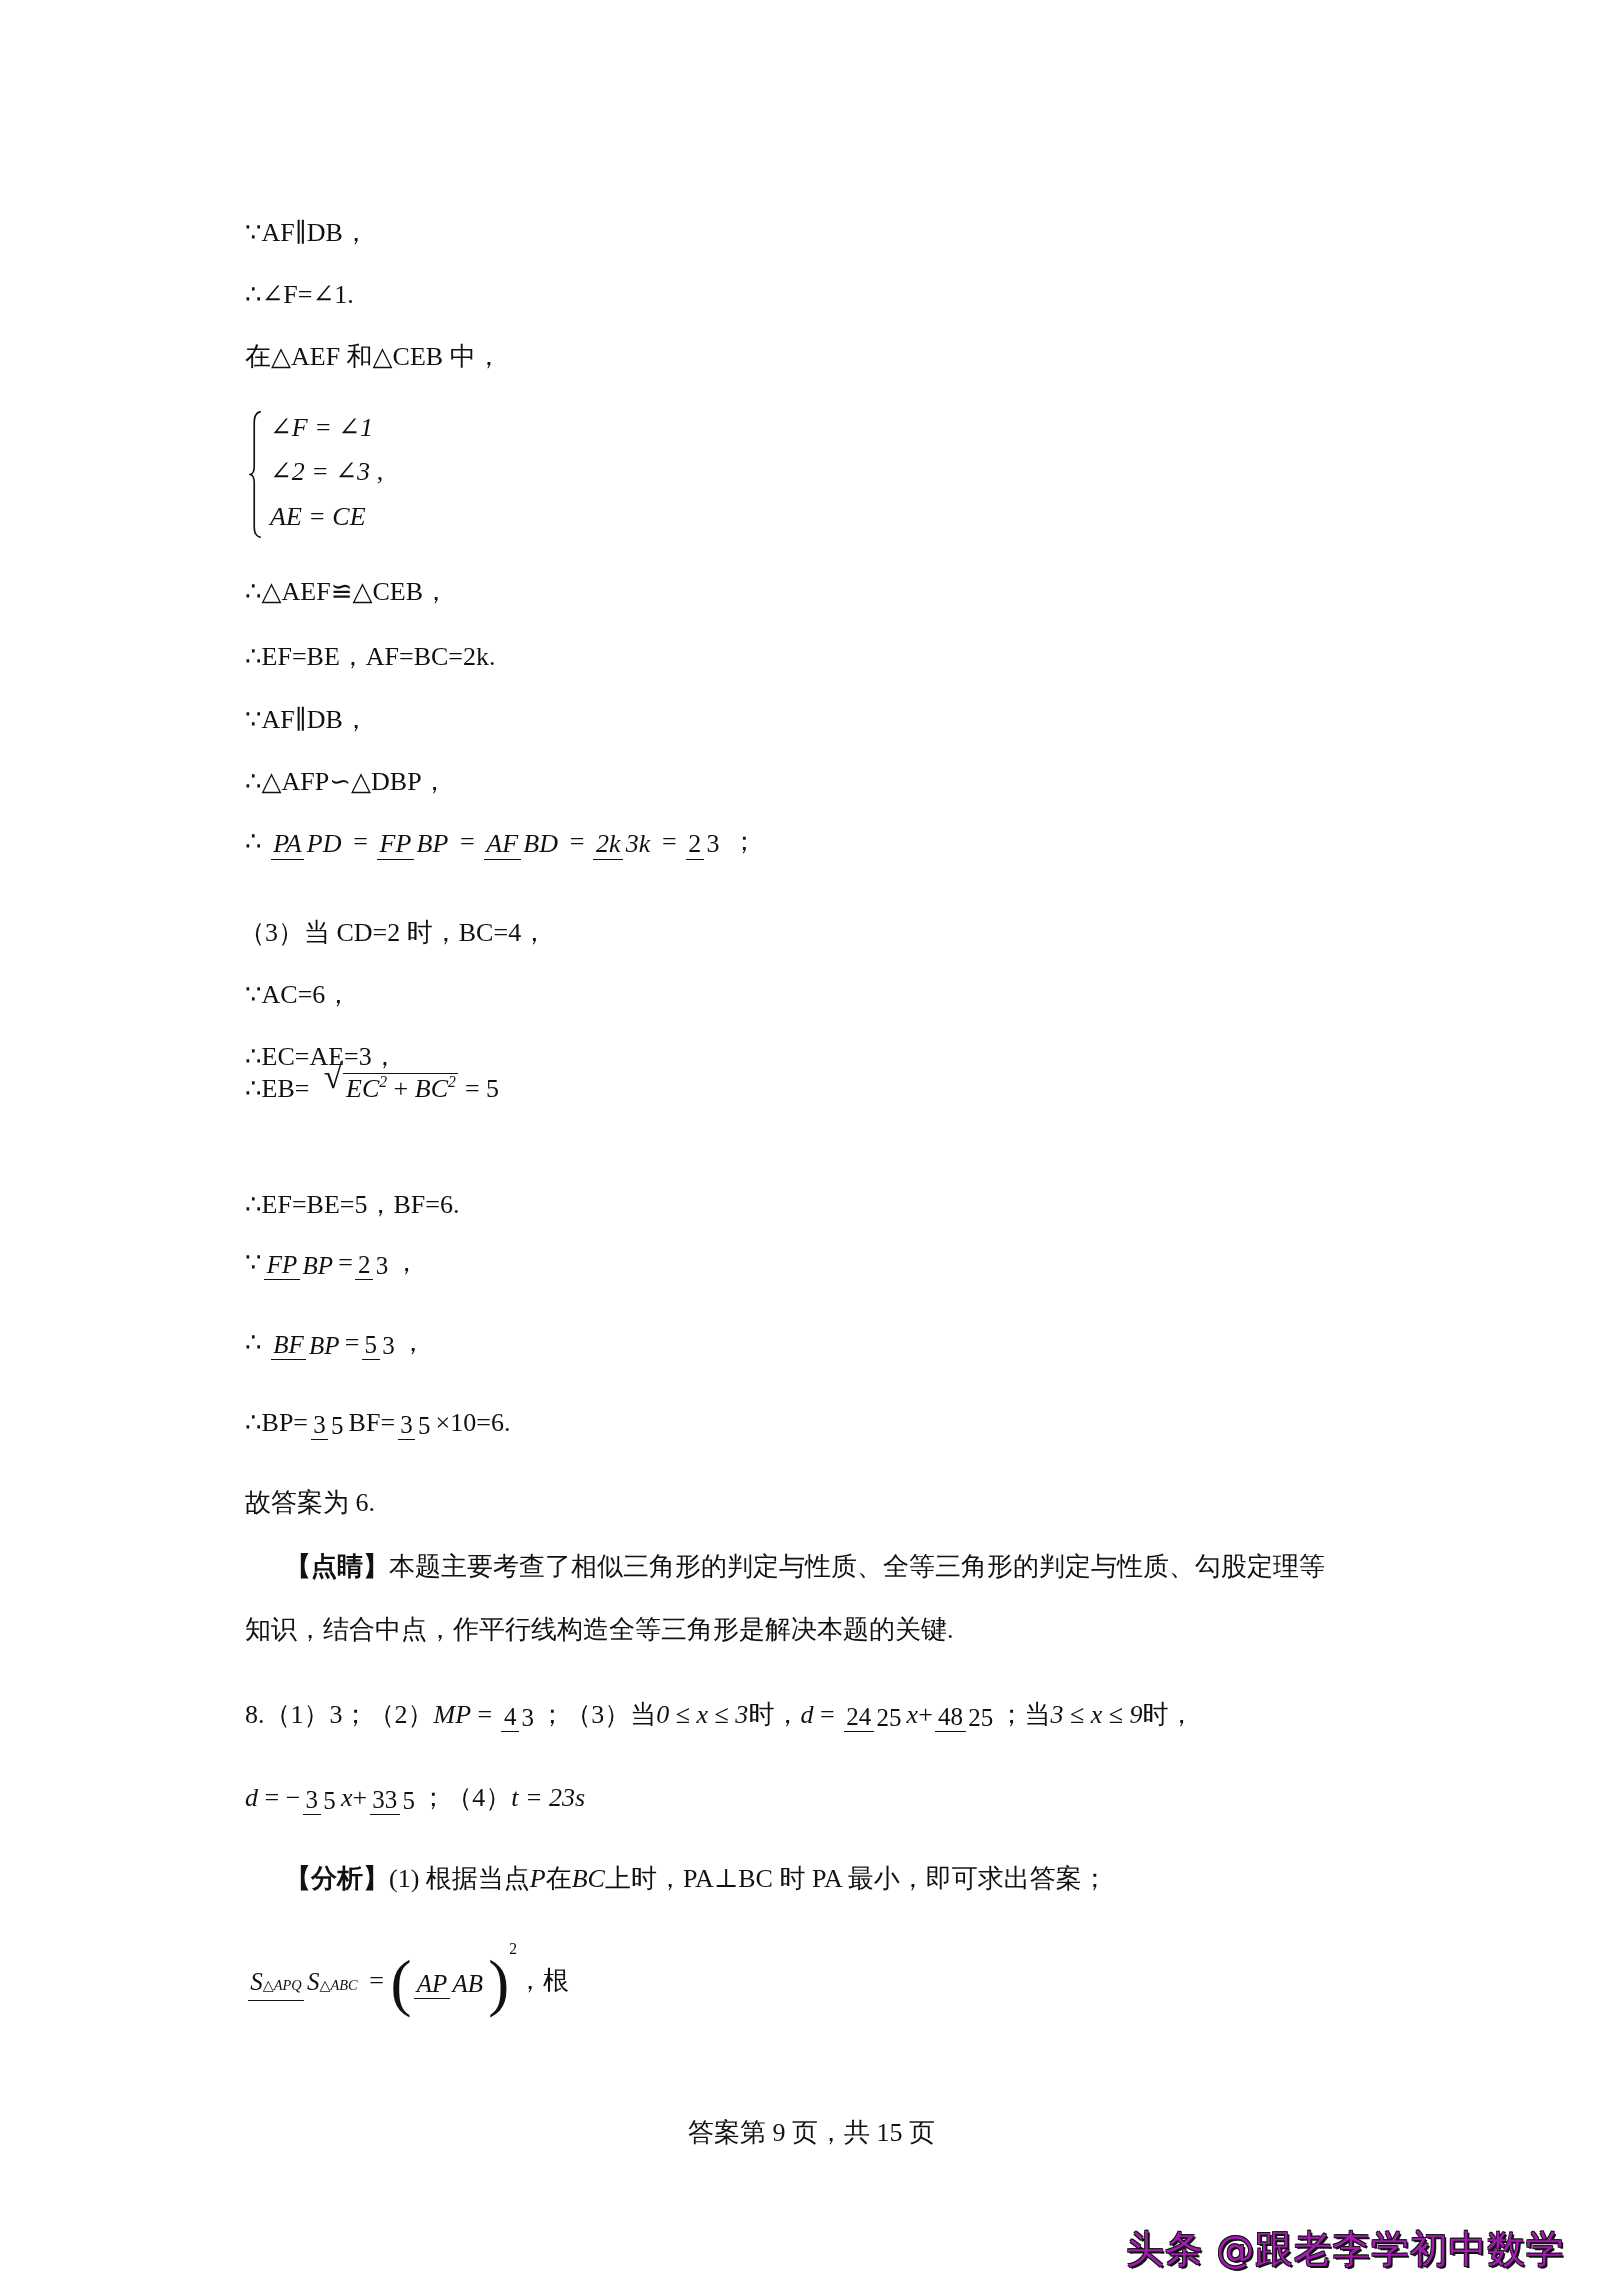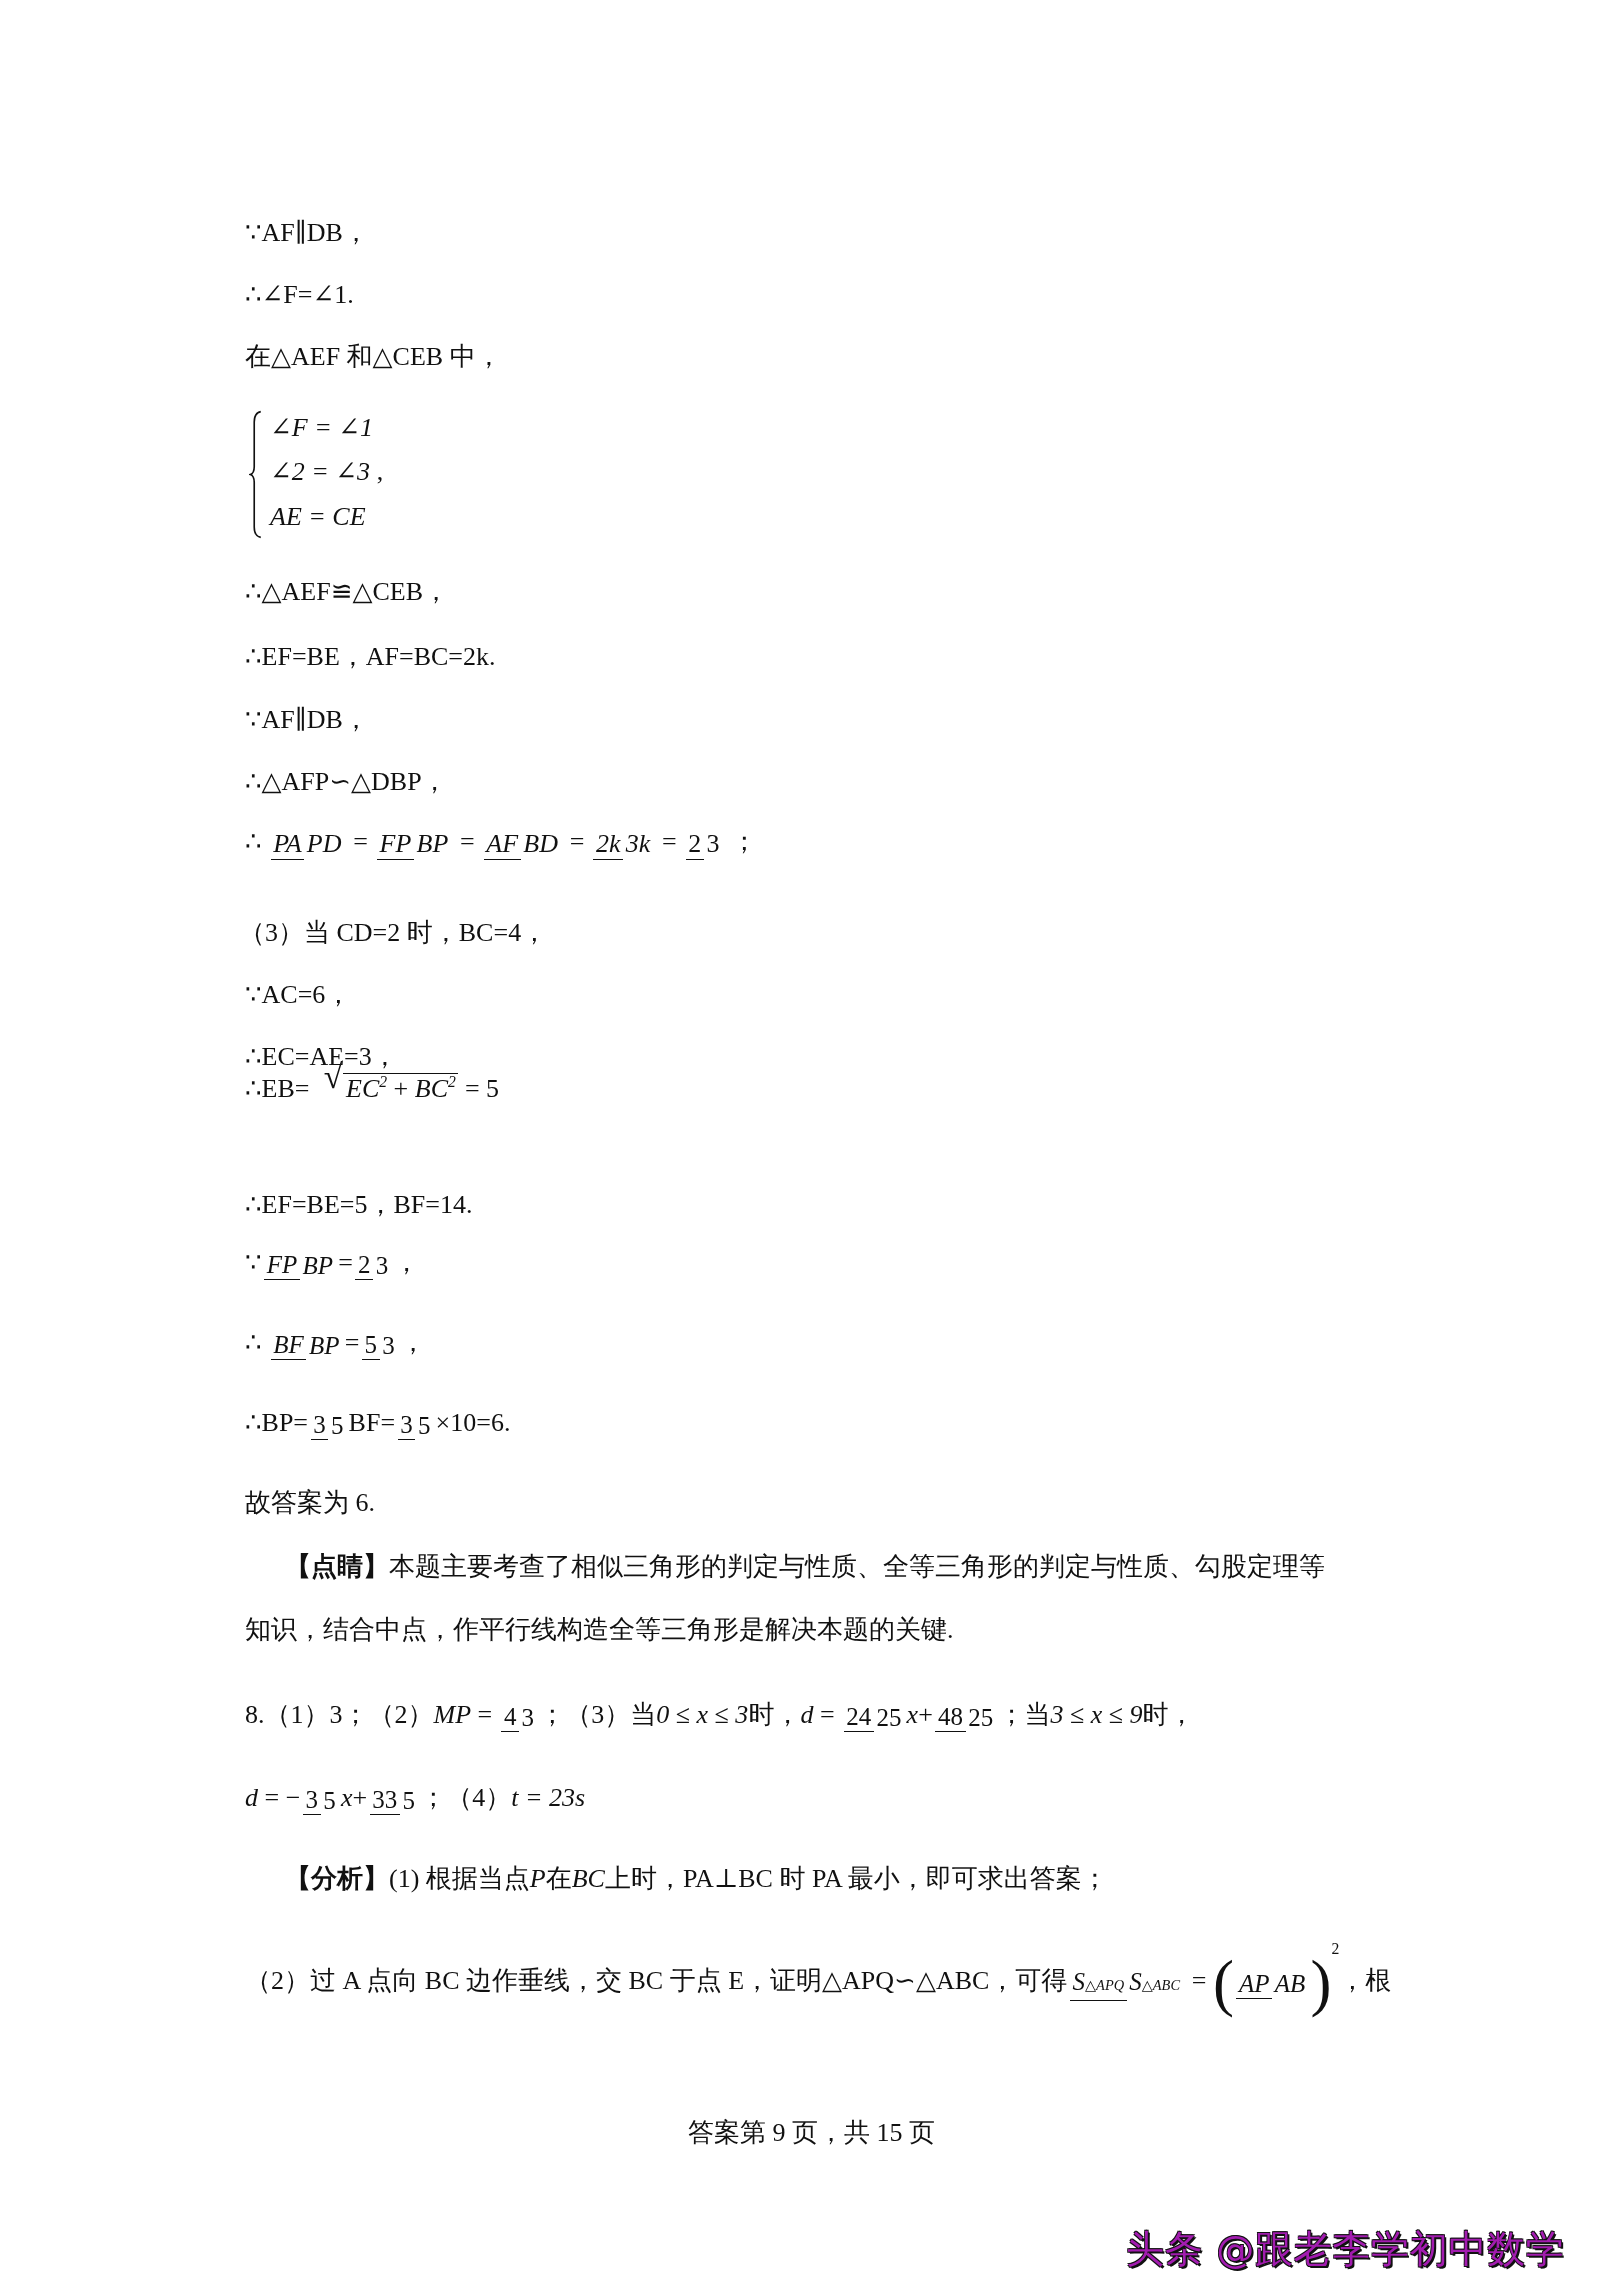--- a/index.html
+++ b/index.html
@@ -81,21 +81,21 @@
 
 <div class="line" style="top:1066px">
   <span>∴EB=</span>
   <span class="sqrt">
     <span class="rad">√</span>
     <span class="body"><span>EC</span><sup>2</sup><span style="font-style:normal"> + </span><span>BC</span><sup>2</sup></span>
   </span>
   <span> = 5</span>
 </div>
 
-<div class="line" style="top:1189px">∴EF=BE=5，BF=14.</div>
+<div class="line" style="top:1189px">∴EF=BE=5，BF=6.</div>
 
 <div class="line" style="top:1247px">
   <span>∵</span><span class="frac it small">
       <span class="num">FP</span>
       <span class="den">BP</span>
     </span><span>=</span><span class="frac small">
       <span class="num">2</span>
       <span class="den">3</span>
     </span><span>，</span>
 </div>
@@ -144,21 +144,21 @@
     </span><span class="it">x</span>+<span class="frac small">
       <span class="num">33</span>
       <span class="den">5</span>
     </span><span>；（4）</span><span class="it">t = 23s</span>
 </div>
 
 <div class="line" style="top:1863px">
   <span class="bold">【分析】</span><span>(1) 根据当点</span><span class="it">P</span><span>在</span><span class="it">BC</span><span>上时，PA⊥BC 时 PA 最小，即可求出答案；</span>
 </div>
 <div class="line" style="top:1954px">
-  <span>（2）过 A 点向 BC 边作垂线，交 BC 于点 E，证明△APQ∽△ABC，可得</span><span class="frac small">
+  <span class="frac small">
       <span class="num it"><span>S</span><span class="sub">△APQ</span></span>
       <span class="den it"><span>S</span><span class="sub">△ABC</span></span>
     </span> = <span class="paren-big">(</span><span class="frac it small">
       <span class="num">AP</span>
       <span class="den">AB</span>
     </span><span class="paren-big">)</span><sup style="position:relative; top:-26px">2</sup><span>，根</span>
 </div>
 
 <div class="footer">答案第 9 页，共 15 页</div>
 

